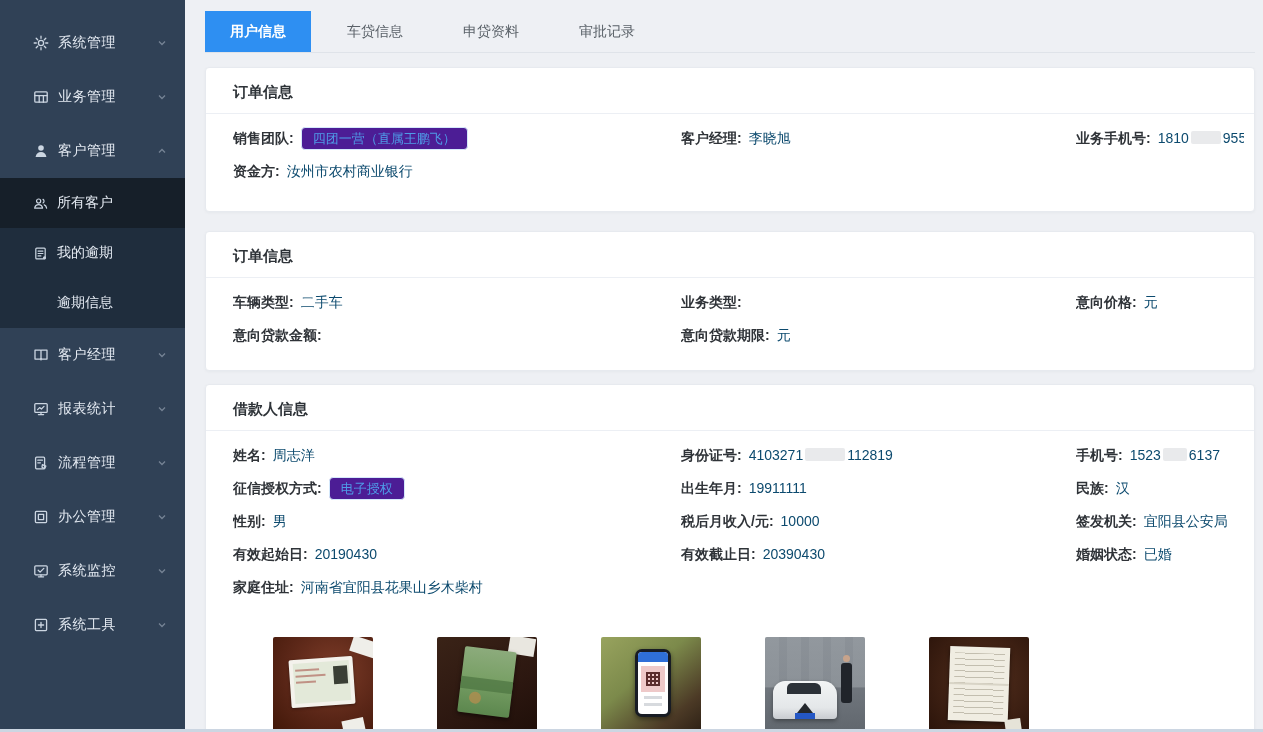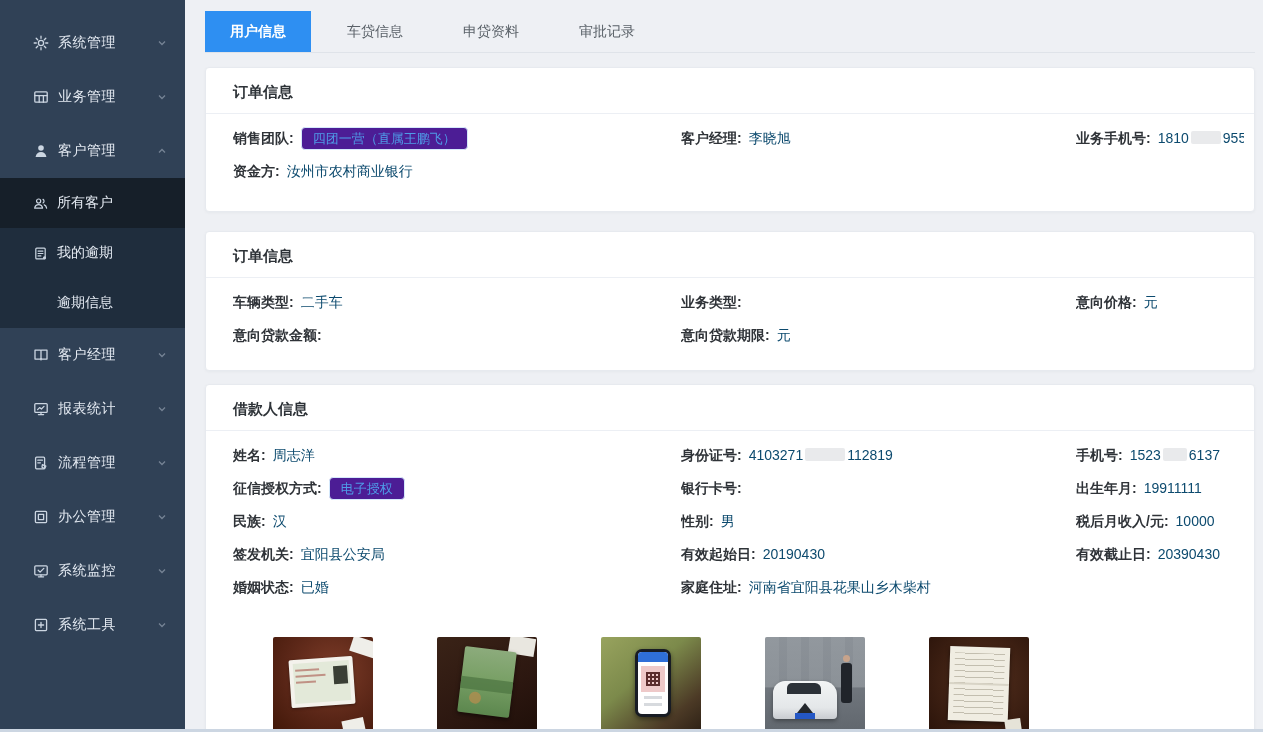--- a/index.html
+++ b/index.html
@@ -318,23 +318,20 @@
       <div class="field">
         <span class="flabel">身份证号:</span><span class="fvalue"><span>4103271</span><span class="redact w"></span><span>112819</span></span>
       </div>
       <div class="field">
         <span class="flabel">手机号:</span><span class="fvalue"><span>1523</span><span class="redact n"></span><span>6137</span></span>
       </div>
       <div class="field">
         <span class="flabel">征信授权方式:</span><span class="tag">电子授权</span>
       </div>
       <div class="field">
-        <span class="flabel">银行卡号:</span><span class="fvalue"></span>
-      </div>
-      <div class="field">
         <span class="flabel">出生年月:</span><span class="fvalue">19911111</span>
       </div>
       <div class="field">
         <span class="flabel">民族:</span><span class="fvalue">汉</span>
       </div>
       <div class="field">
         <span class="flabel">性别:</span><span class="fvalue">男</span>
       </div>
       <div class="field">
         <span class="flabel">税后月收入/元:</span><span class="fvalue">10000</span>

